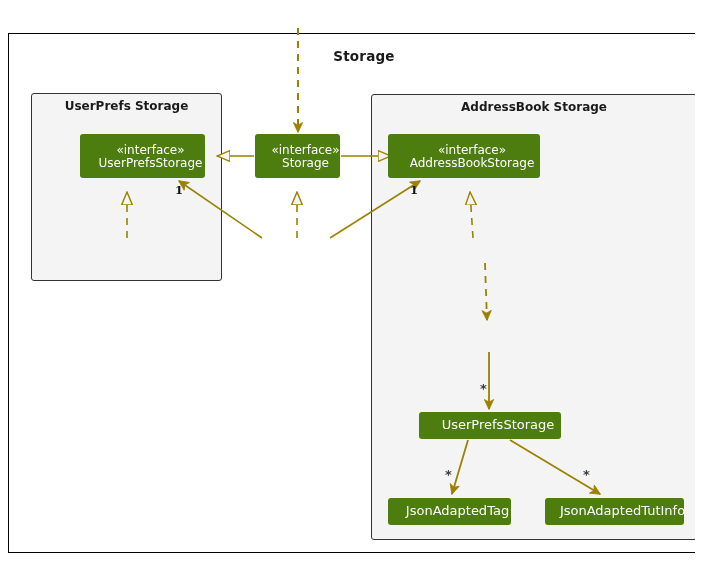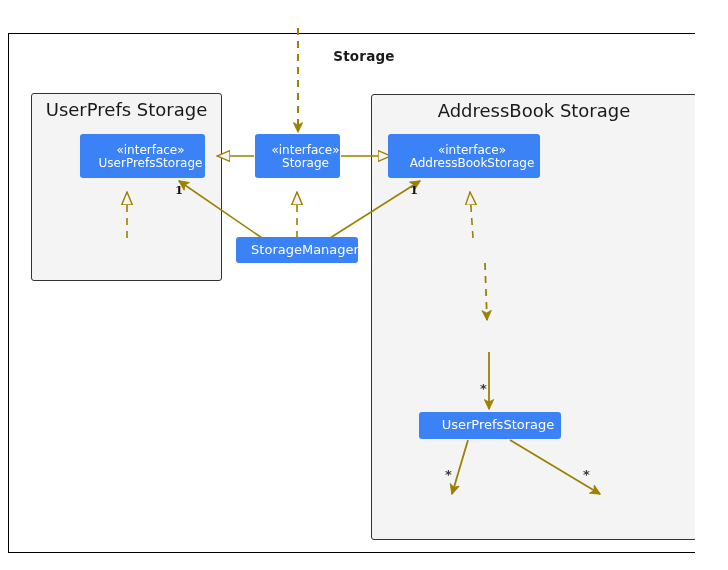--- a/index.html
+++ b/index.html
@@ -46,22 +46,22 @@
   .panel {
     position: absolute;
     background: #F4F4F4;
     border: 1.4px solid #333333;
     border-radius: 3px;
     box-sizing: border-box;
   }
   .panel-title {
     position: absolute;
     text-align: center;
-    font-size: 18px;
-    font-weight: normal;
+    font-size: 12px;
+    font-weight: bold;
     color: #1a1a1a;
   }
   .panel-userprefs {
     left: 31px;
     top: 93px;
     width: 191px;
     height: 188px;
   }
   .panel-addressbook {
     left: 371px;
@@ -74,21 +74,21 @@
     top: 99px;
     width: 191px;
   }
   .ptitle-addressbook {
     left: 371px;
     top: 100px;
     width: 326px;
   }
   .node {
     position: absolute;
-    background: #3b82f6;
+    background: #4d7c0f;
     color: #ffffff;
     display: flex;
     align-items: center;
     justify-content: center;
     text-align: center;
     border-radius: 3px;
     font-size: 13px;
     line-height: 1.08;
     box-sizing: border-box;
     white-space: nowrap;
@@ -209,27 +209,28 @@
     <span class="iface">«interface»</span>
     <span class="nm">Storage</span>
   </div>
 
   <div class="node node-stack" style="left:388px; top:134px; width:152px; height:44px;">
     <span class="iface">«interface»</span>
     <span class="nm">AddressBookStorage</span>
   </div>
 
 
-  <div class="node" style="left:236px; top:237px; width:122px; height:26px;">StorageManager</div>
 
 
 
   <div class="node" style="left:419px; top:412px; width:142px; height:27px;">UserPrefsStorage</div>
 
-
+  <div class="node" style="left:388px; top:498px; width:123px; height:27px;">JsonAdaptedTag</div>
+
+  <div class="node" style="left:545px; top:498px; width:139px; height:27px;">JsonAdaptedTutInfo</div>
 
   <div class="mult" style="left:175px; top:183px;">1</div>
 
   <div class="mult" style="left:410px; top:183px;">1</div>
 
   <div class="star" style="left:480px; top:381px;">*</div>
 
   <div class="star" style="left:445px; top:467px;">*</div>
 
   <div class="star" style="left:583px; top:467px;">*</div>

